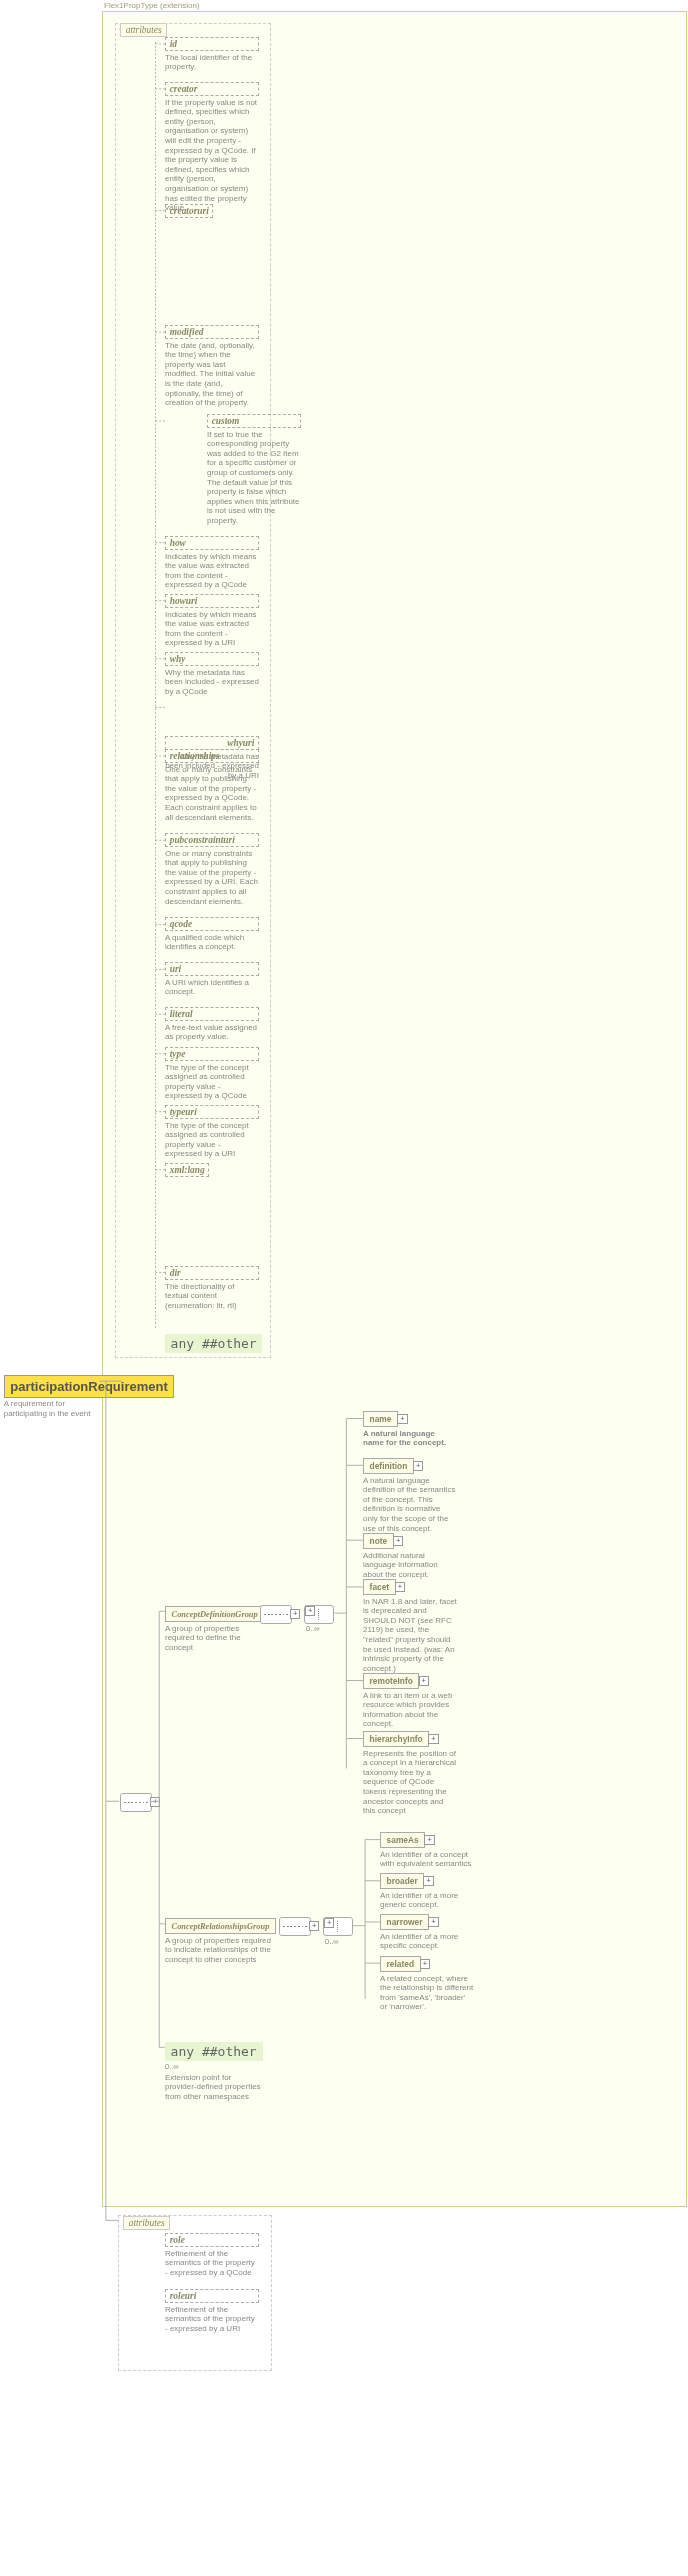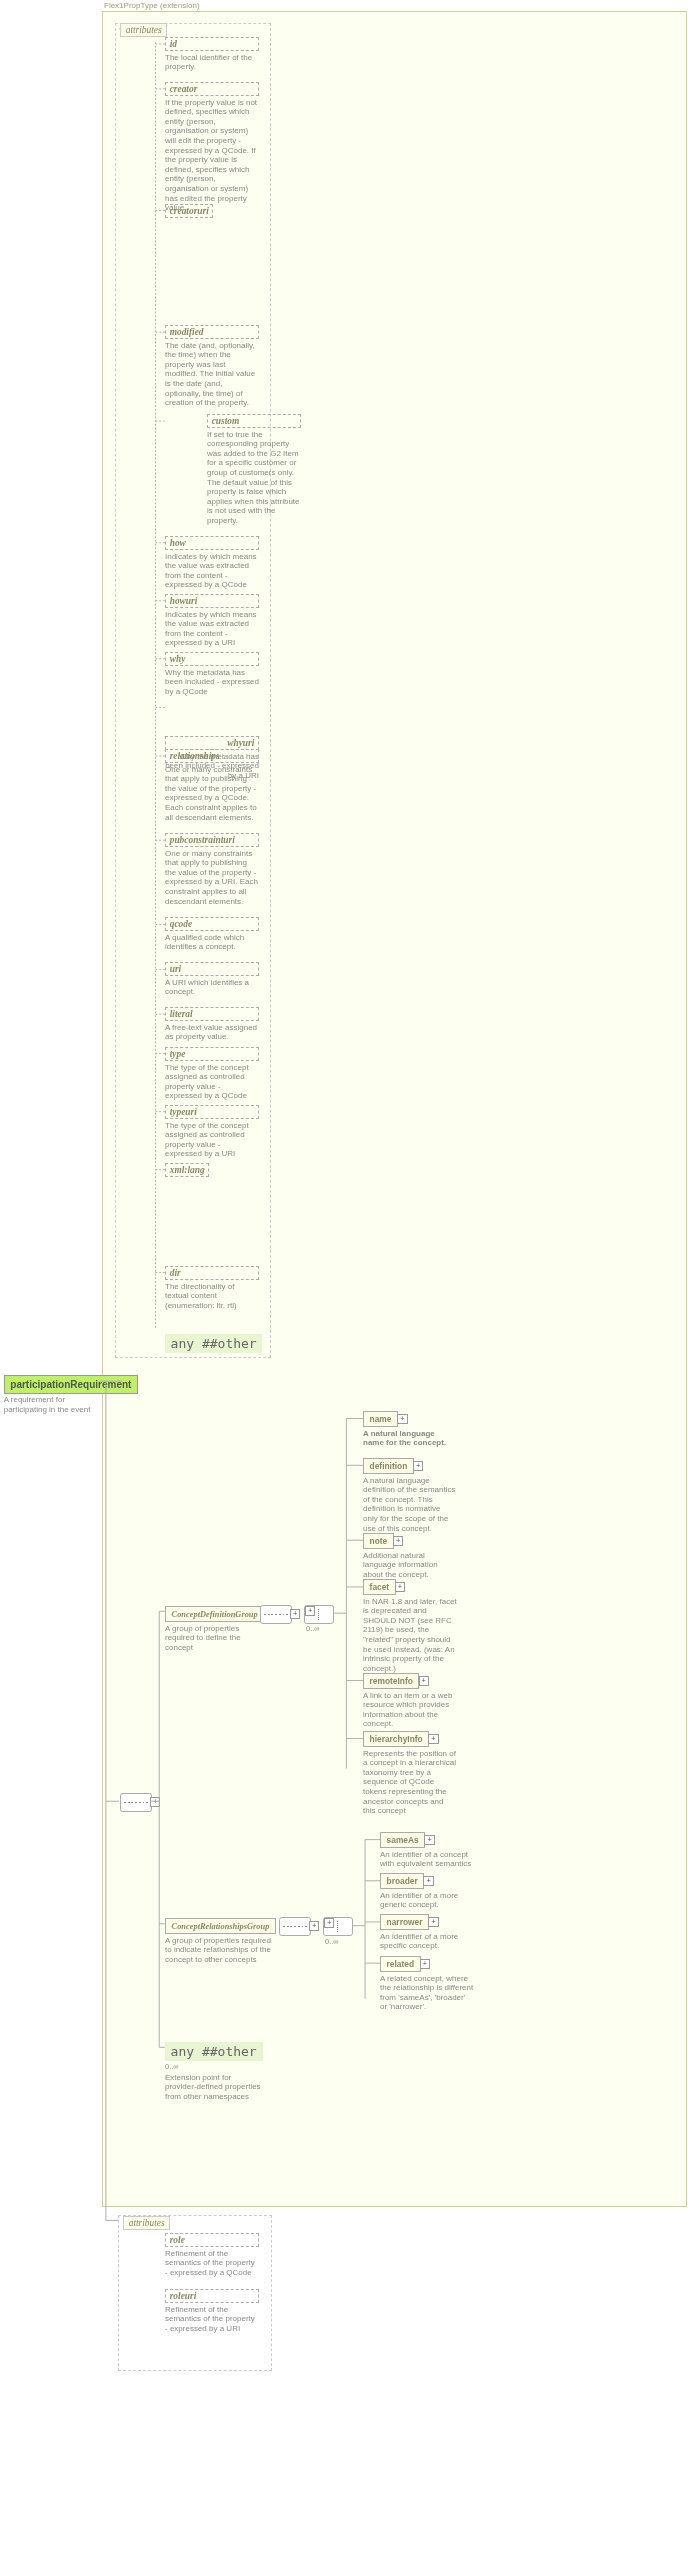--- a/index.html
+++ b/index.html
@@ -1,19 +1,19 @@
 <!DOCTYPE html>
 <html><head>
 <meta charset="utf-8">
 <style>
 html,body{margin:0;padding:0;font-family:Tahoma,Verdana,Arial,sans-serif;font-size:8.4px;color:#555;background:#fff;}
 .root{position:relative;width:689px;height:2576px;}
 .node{position:absolute;}
 .elem-box{border:0.9px solid #aaa;background:#fdfde7;padding:1.9px 5.6px;font-weight:bold;color:#886;white-space:nowrap;font-size:8.4px;}
-.main-box{border:0.9px solid #999;background:#bef264;padding:2.8px 5.6px;font-weight:bold;color:#555;font-size:10px;}
+.main-box{border:0.9px solid #999;background:#fde047;padding:2.8px 5.6px;font-weight:bold;color:#555;font-size:13px;}
 .attr-box{border:0.9px dashed #aaa;border-width:0.9px 1.9px;padding:0.9px 3.7px;font-weight:bold;font-style:italic;font-family:"Times New Roman",serif;color:#886;white-space:nowrap;font-size:9.4px;}
 .attr-header{border:0.9px solid #ccc;background:#fdfde7;padding:0.9px 4.7px;font-style:italic;font-family:"Times New Roman",serif;color:#886;font-size:9.4px;}
 .any-box{background:#e7f5d1;padding:1.9px 5.6px;font-family:monospace;white-space:nowrap;color:#666;font-size:13px;}
 .desc{font-size:8px;color:#888;width:94px;padding-top:1.9px;line-height:1.2;}
 .desc-w{font-size:8px;color:#888;width:101px;padding-top:1.9px;line-height:1.2;}
 .group-title{font-family:"Times New Roman",serif;font-style:italic;color:#886;}
 .mini{font-size:7.5px;color:#888;}
 .plus{position:absolute;width:8.4px;height:8.4px;border:0.9px solid #999;background:#fff;font-size:7.5px;line-height:8.4px;text-align:center;color:#555;}
 svg{position:absolute;top:0;left:0;}
 .ext-box{position:absolute;border:0.9px solid #d0d090;background:#fdfff0;}

